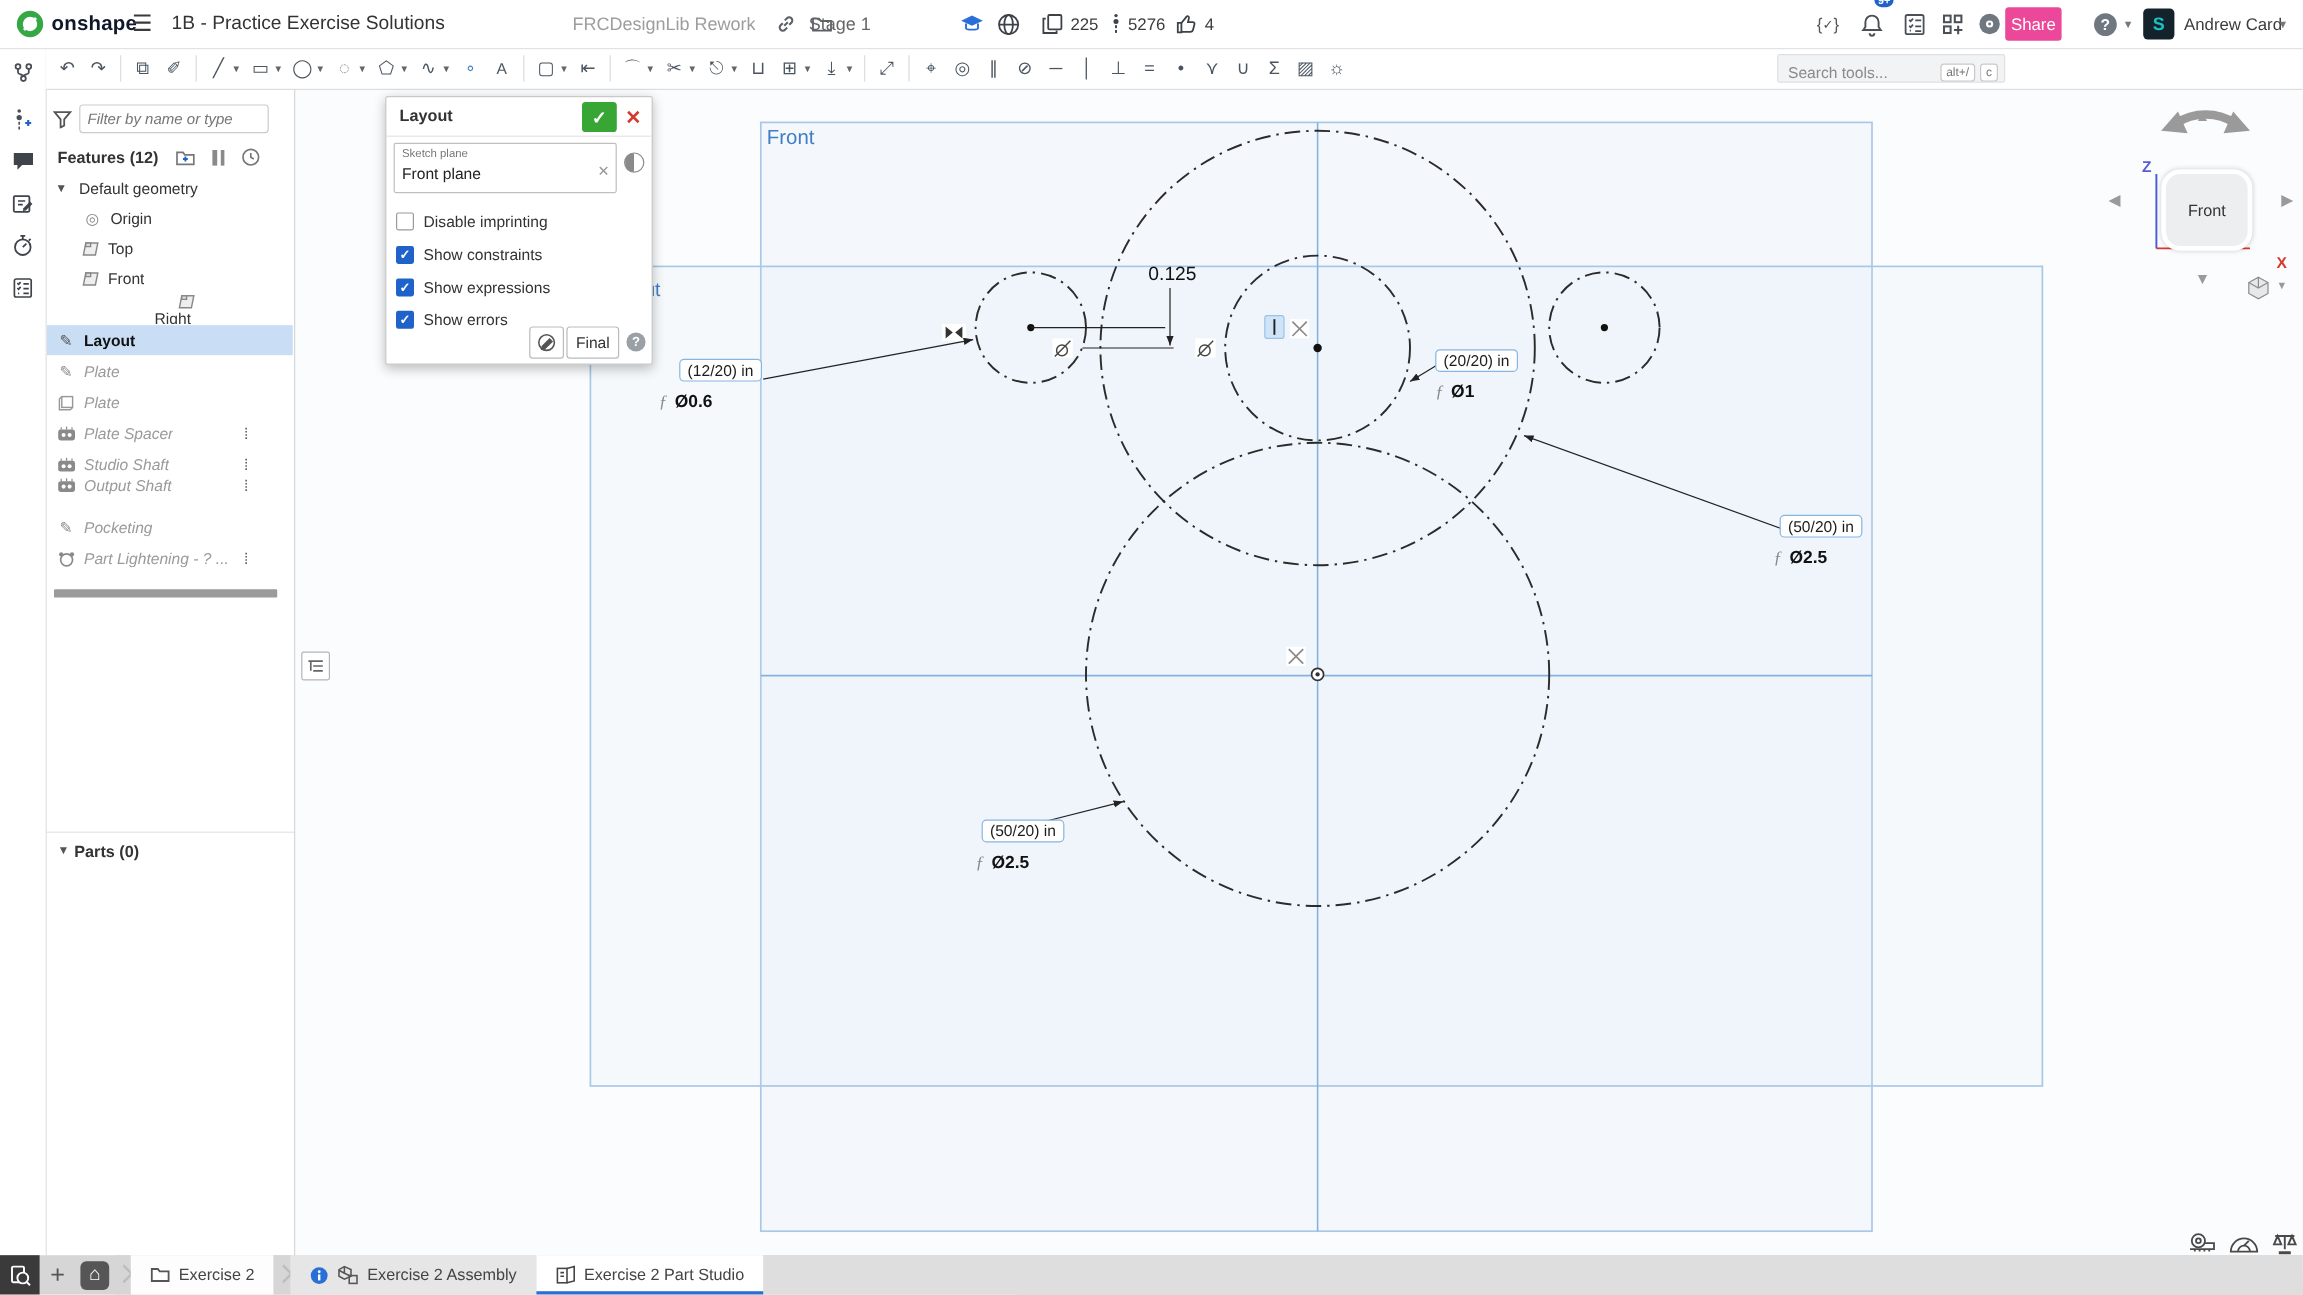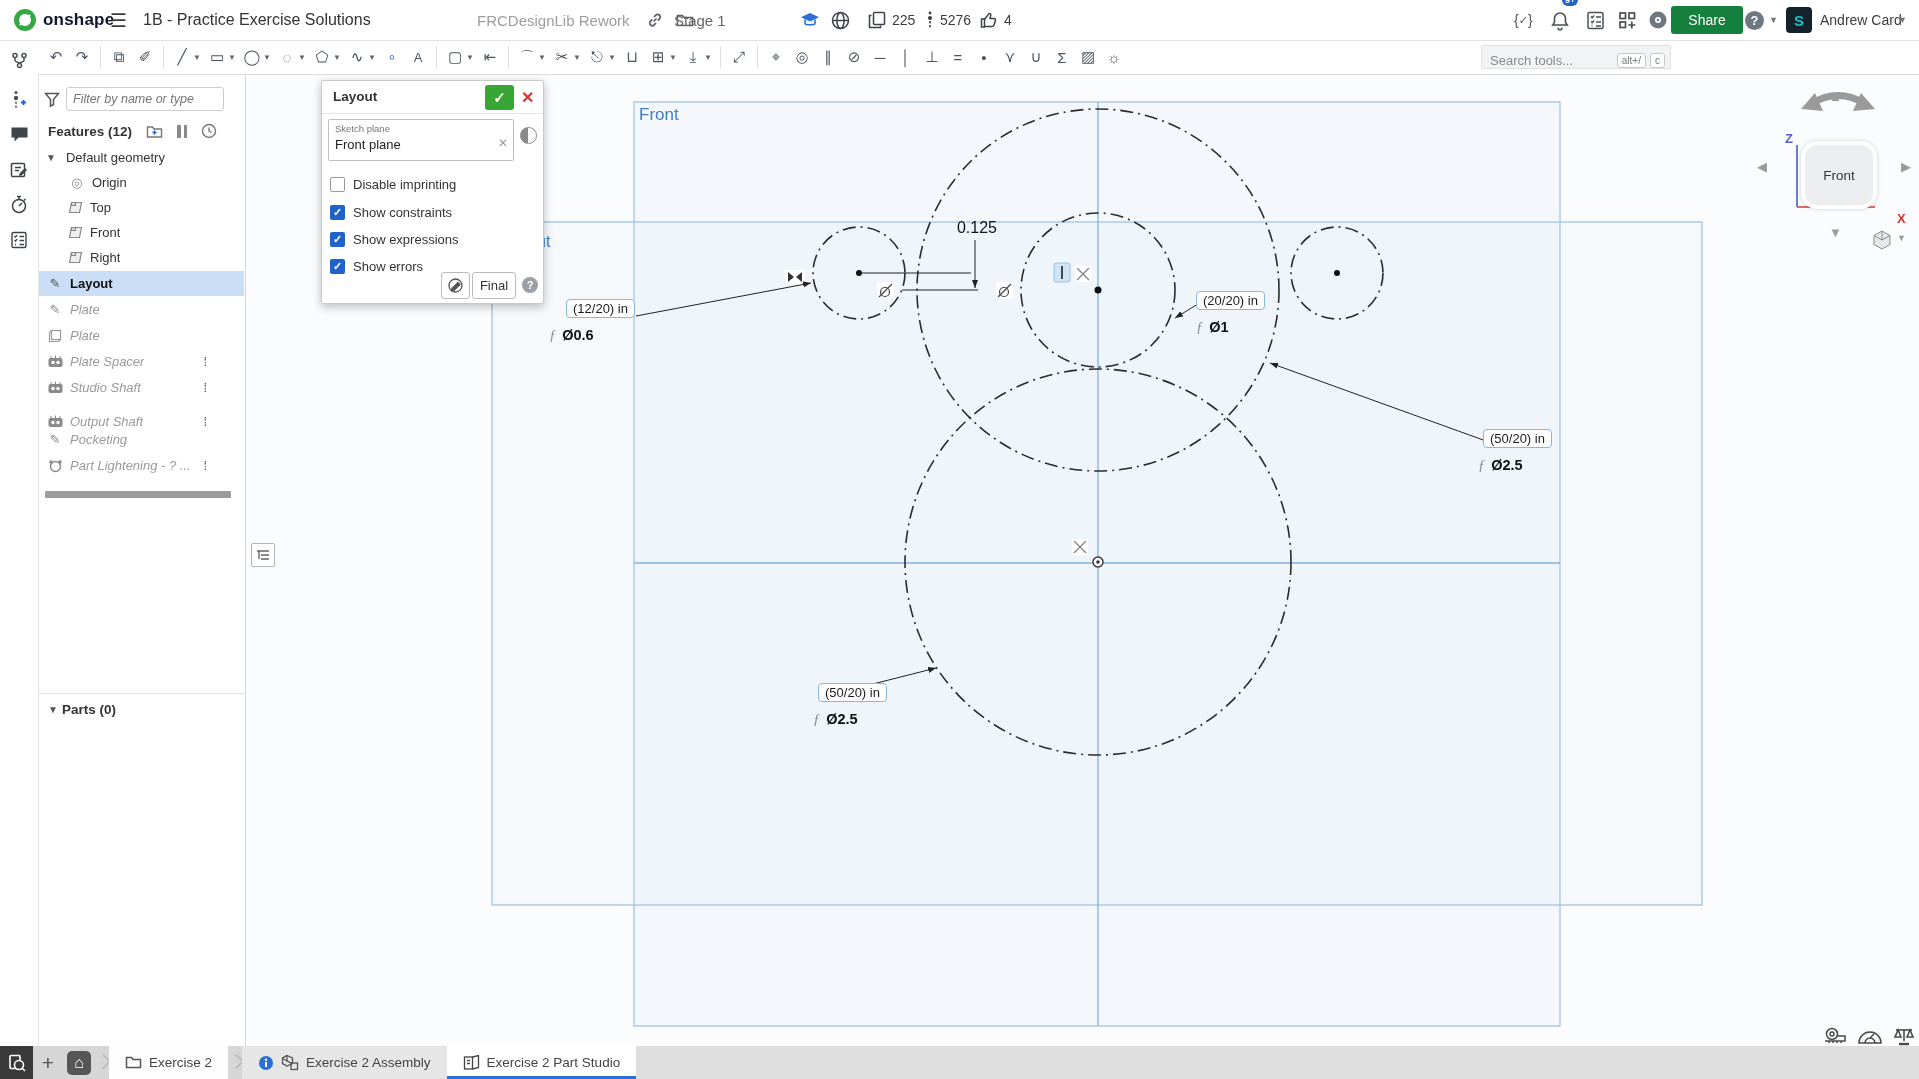--- a/index.html
+++ b/index.html
@@ -7,21 +7,21 @@
   .abs{position:absolute;}
   svg{display:block;}
   
   #topbar{position:absolute;left:0;top:0;width:1919px;height:40px;background:#fff;border-bottom:1px solid #e2e2e2;z-index:30;}
   #topbar .t{position:absolute;top:0;height:40px;display:flex;align-items:center;}
   .wordmark{font-size:17px;font-weight:600;color:#0f172a;letter-spacing:.2px;}
   .subtitle{font-size:15px;color:#9d9d9d;white-space:nowrap;}
   .stage{font-size:15px;color:#666;}
   .cnt{font-size:14px;color:#3c3c3c;}
   .hicon{color:#58606a;}
-  .share-btn{position:absolute;left:1671px;top:6px;width:72px;height:28px;background:#15803d;color:#fff;font-size:14px;border-radius:3px;display:flex;align-items:center;justify-content:center;font-weight:500;cursor:pointer;}
+  .share-btn{position:absolute;left:1671px;top:6px;width:47px;height:28px;background:#ec4899;color:#fff;font-size:14px;border-radius:3px;display:flex;align-items:center;justify-content:center;font-weight:500;cursor:pointer;}
   .badge{position:absolute;left:12px;top:-6px;background:#1f62c9;color:#fff;font-size:9px;padding:1px 3px;border-radius:7px;font-weight:700;}
   .avatar{position:absolute;left:1786px;top:7px;width:26px;height:26px;border-radius:4px;background:#14222b;color:#19c1c4;font-weight:700;font-size:15px;display:flex;align-items:center;justify-content:center;}
   .caret{font-size:9px;color:#777;}
   .helpc{width:19px;height:19px;border-radius:50%;background:#6f7780;color:#fff;font-size:13px;font-weight:700;display:flex;align-items:center;justify-content:center;}
   
   #toolbar{position:absolute;left:38px;top:40px;width:1881px;height:35px;background:#fff;border-bottom:1px solid #ddd;display:flex;align-items:center;gap:2px;padding-left:6px;box-sizing:border-box;z-index:25;}
   .tool{width:24px;height:24px;display:flex;align-items:center;justify-content:center;font-size:15px;color:#4a5560;cursor:pointer;}
   .tool.blue{color:#4a7fc1;}
   .tcaret{width:10px;font-size:8px;color:#666;cursor:pointer;margin-left:-3px;}
   .tsep{width:1px;height:22px;background:#ddd;margin:0 4px;}
@@ -361,21 +361,21 @@
     </div>
     <div class="trow" style="top:145px;">
       <span class="tic" style="margin-left:28px;">
           <svg width="15" height="13" viewBox="0 0 15 13" fill="#eee" stroke="#888" stroke-width="1.2">
             <path d="M3.5 1.5 h10 l-2 10 h-10 z"></path>
             <path d="M3.5 1.5 h4 v3 h-4 z" fill="#ddd"></path>
           </svg>
         </span>
       <span class="lbl">Front</span>
     </div>
-    <div class="trow" style="top:170px;">
+    <div class="trow" style="top:170px;flex-direction:column;">
       <span class="tic" style="margin-left:28px;">
           <svg width="15" height="13" viewBox="0 0 15 13" fill="#eee" stroke="#888" stroke-width="1.2">
             <path d="M3.5 1.5 h10 l-2 10 h-10 z"></path>
             <path d="M3.5 1.5 h4 v3 h-4 z" fill="#ddd"></path>
           </svg>
         </span>
       <span class="lbl">Right</span>
     </div>
     <div class="trow sel" style="top:196px;">
       <span class="tic" style="margin-left:8px;color:#555;">✎</span>
@@ -411,21 +411,21 @@
           <svg width="17" height="13" viewBox="0 0 17 13">
             <path d="M4 3 V1 M8.5 3 V0.5 M13 3 V1" stroke="#8a8a8a" stroke-width="1"></path>
             <rect x="1.5" y="3" width="14" height="9" rx="2" fill="#8a8a8a"></rect>
             <circle cx="6" cy="7.5" r="1.7" fill="#fff"></circle>
             <circle cx="11" cy="7.5" r="1.7" fill="#fff"></circle>
           </svg>
         </span>
       <span class="lbl">Studio Shaft</span>
       <span class="dots">⁞</span>
     </div>
-    <div class="trow sup" style="top:334px;">
+    <div class="trow sup" style="top:317px;">
       <span class="tic" style="margin-left:8px;">
           <svg width="17" height="13" viewBox="0 0 17 13">
             <path d="M4 3 V1 M8.5 3 V0.5 M13 3 V1" stroke="#8a8a8a" stroke-width="1"></path>
             <rect x="1.5" y="3" width="14" height="9" rx="2" fill="#8a8a8a"></rect>
             <circle cx="6" cy="7.5" r="1.7" fill="#fff"></circle>
             <circle cx="11" cy="7.5" r="1.7" fill="#fff"></circle>
           </svg>
         </span>
       <span class="lbl">Output Shaft</span>
       <span class="dots">⁞</span>

